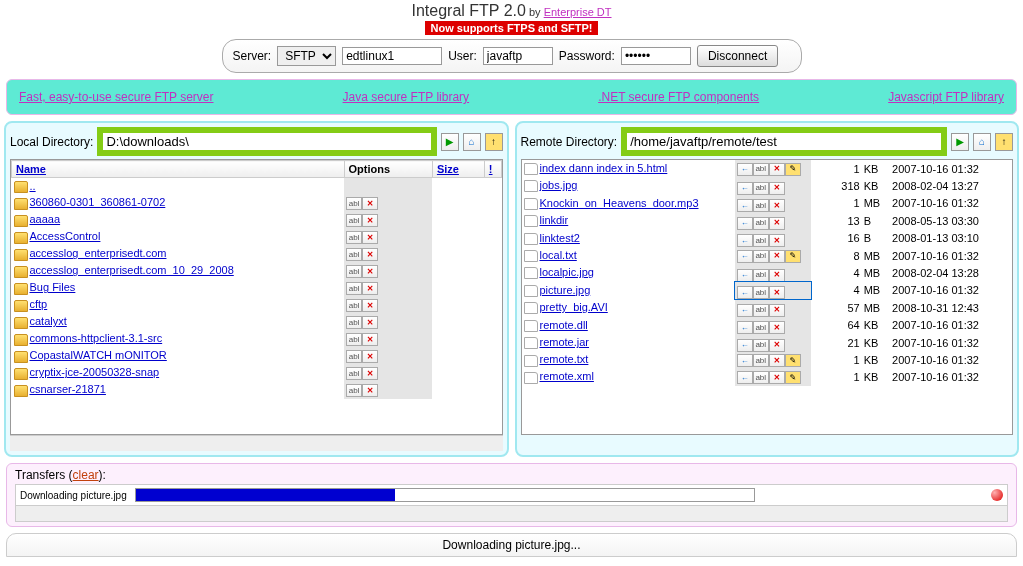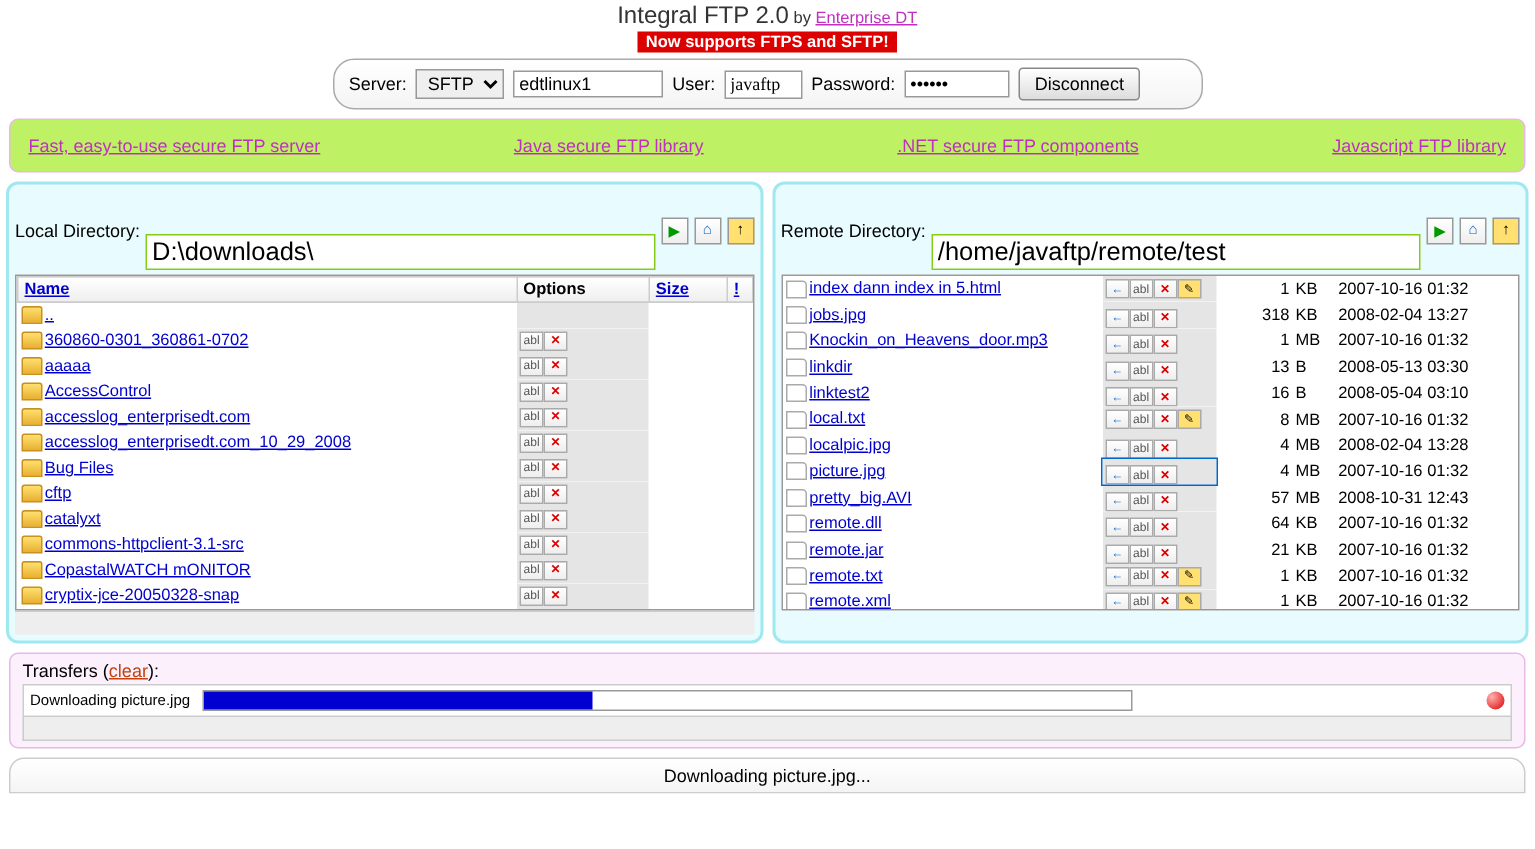--- a/index.html
+++ b/index.html
@@ -6,29 +6,29 @@
 body { margin: 0; padding: 0; font-size: 11px; background: #fff; width: 1023px; }
 .header { text-align: center; padding: 2px 0 0 0; }
 .title { font-size: 16px; color: #333; }
 .title-small { font-size: 11px; }
 .hdr-link { color: #c030c0; text-decoration: underline; }
 .banner { display: inline-block; background: #d00; color: #fff; font-weight: bold; padding: 1px 6px; font-size: 11px; margin-top: 1px; }
 .connbar { margin: 4px auto; width: 580px; border: 1px solid #aaa; border-radius: 14px; padding: 5px 10px; display: flex; align-items: center; gap: 6px; background: linear-gradient(#fff,#f4f4f4); }
 .connbar label { font-size: 12px; }
 .connbar select, .connbar input { font-size: 12px; border: 1px solid #999; padding: 1px 3px; }
 .connbar .btn { background: linear-gradient(#fff,#ddd); border: 1px solid #888; border-radius: 3px; padding: 3px 10px; font-size: 12px; }
-.links-panel { margin: 6px; border: 1px solid #e8b8e8; background: #bef264; border-radius: 6px; padding: 10px 12px; display: flex; justify-content: space-between; }
+.links-panel { margin: 6px; border: 1px solid #e8b8e8; background: #5eead4; border-radius: 6px; padding: 10px 12px; display: flex; justify-content: space-between; }
 .links-panel a { color: #c030c0; text-decoration: underline; font-size: 12px; }
 .browser-row { display: flex; gap: 6px; padding: 0 4px; }
 .browser { flex: 1; border: 2px solid #a0e8f0; background: #e8fbff; border-radius: 8px; padding: 4px; }
 .dirbar { display: flex; align-items: center; gap: 4px; }
 .dirbar .lbl { font-size: 12px; }
-.dirbar input { flex: 1; font-size: 17px; border: 1px solid #84cc16; padding: 1px 3px; margin-top: 29px; }
+.dirbar input { flex: 1; font-size: 13px; border: 6px solid #84cc16; padding: 1px 3px; }
 .iconbtn { width: 18px; height: 18px; display: inline-flex; align-items: center; justify-content: center; border: 1px solid #999; background: linear-gradient(#fff,#eee); font-size: 10px; cursor: pointer; }
-.filelist-wrap { border: 1px solid #999; background: #fff; margin-top: 3px; height: 224px; overflow: hidden; position: relative; }
+.filelist-wrap { border: 1px solid #999; background: #fff; margin-top: 3px; height: 276px; overflow: hidden; position: relative; }
 .filelist { height: 100%; overflow-y: scroll; }
 .filelist table { width: 100%; border-collapse: collapse; table-layout: fixed; }
 .filelist th { background: linear-gradient(#fff,#eee); border: 1px solid #ccc; text-align: left; padding: 2px 4px; font-size: 11px; }
 .filelist th a { color: #00c; text-decoration: underline; }
 .filelist td { padding: 0 2px; white-space: nowrap; overflow: hidden; font-size: 11px; vertical-align: middle; height: 17px; }
 .fname { color: #00c; text-decoration: underline; cursor: pointer; }
 .ficon { display: inline-block; width: 14px; height: 12px; vertical-align: middle; margin-right: 2px; }
 .ficon.folder { background: linear-gradient(#ffe070,#e8b030); border: 1px solid #c89020; border-radius: 2px 2px 0 0; }
 .ficon.file { background: #fff; border: 1px solid #aaa; border-radius: 0 3px 0 0; }
 .opts-cell { background: #e5e5e5; }
@@ -66,21 +66,21 @@
   <span class="title title-small">by</span>
   <a class="hdr-link">Enterprise DT</a>
   <div><span class="banner">Now supports FTPS and SFTP!</span></div>
 </div>
 
 <div class="connbar">
   <label>Server:</label>
   <select><option>SFTP</option></select>
   <input style="width: 100px;" value="edtlinux1">
   <label>User:</label>
-  <input style="width: 52px; font-family: Liberation Serif, serif;" value="javaftp">
+  <input style="width: 70px;" value="javaftp">
   <label>Password:</label>
   <input style="width: 70px;" value="••••••">
   <button class="btn">Disconnect</button>
 </div>
 
 <div class="links-panel">
   <a>Fast, easy-to-use secure FTP server</a>
   <a>Java secure FTP library</a>
   <a>.NET secure FTP components</a>
   <a>Javascript FTP library</a>
@@ -243,21 +243,21 @@
   <td class="opts-cell"><span class="opbtn arrow">←</span><span class="opbtn abl">abl</span><span class="opbtn del">✕</span><span class="opbtn inv"></span></td>
   <td style="text-align:right">13</td>
   <td>B</td>
   <td>2008-05-13 03:30</td>
               </tr>
               <tr>
                 <td><span class="ficon file"></span><span class="fname">linktest2</span></td>
   <td class="opts-cell"><span class="opbtn arrow">←</span><span class="opbtn abl">abl</span><span class="opbtn del">✕</span><span class="opbtn inv"></span></td>
   <td style="text-align:right">16</td>
   <td>B</td>
-  <td>2008-05-04 03:10</td>
+  <td>2008-01-13 03:10</td>
               </tr>
               <tr>
                 <td><span class="ficon file"></span><span class="fname">local.txt</span></td>
   <td class="opts-cell"><span class="opbtn arrow">←</span><span class="opbtn abl">abl</span><span class="opbtn del">✕</span><span class="opbtn edit">✎</span></td>
   <td style="text-align:right">8</td>
   <td>MB</td>
   <td>2007-10-16 01:32</td>
               </tr>
               <tr>
                 <td><span class="ficon file"></span><span class="fname">localpic.jpg</span></td>

